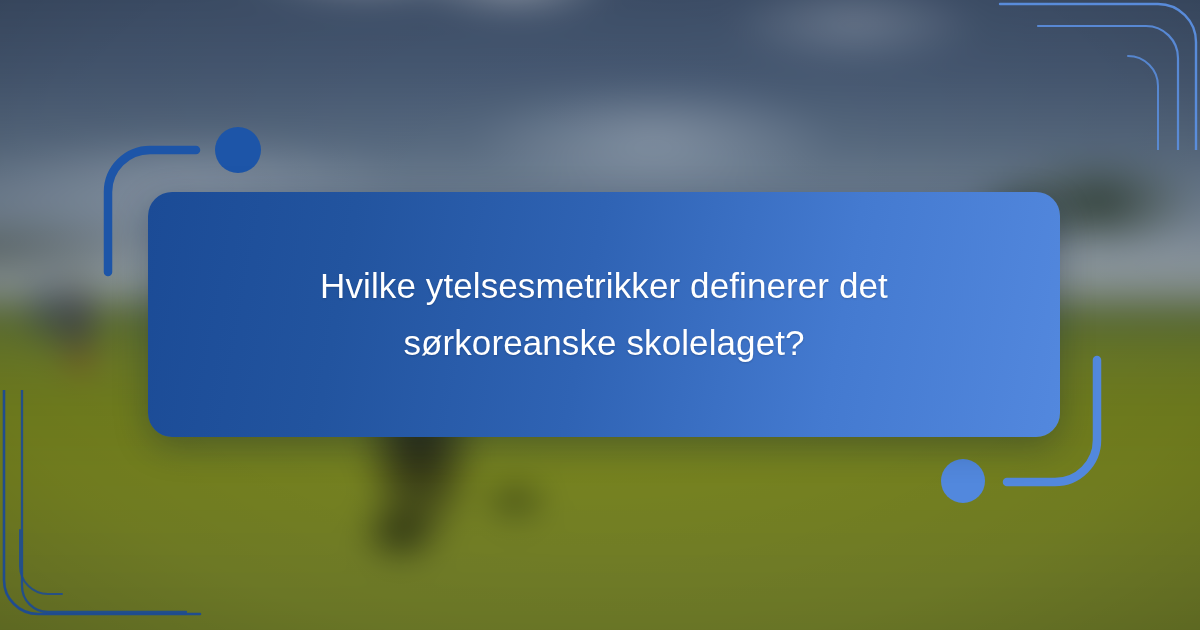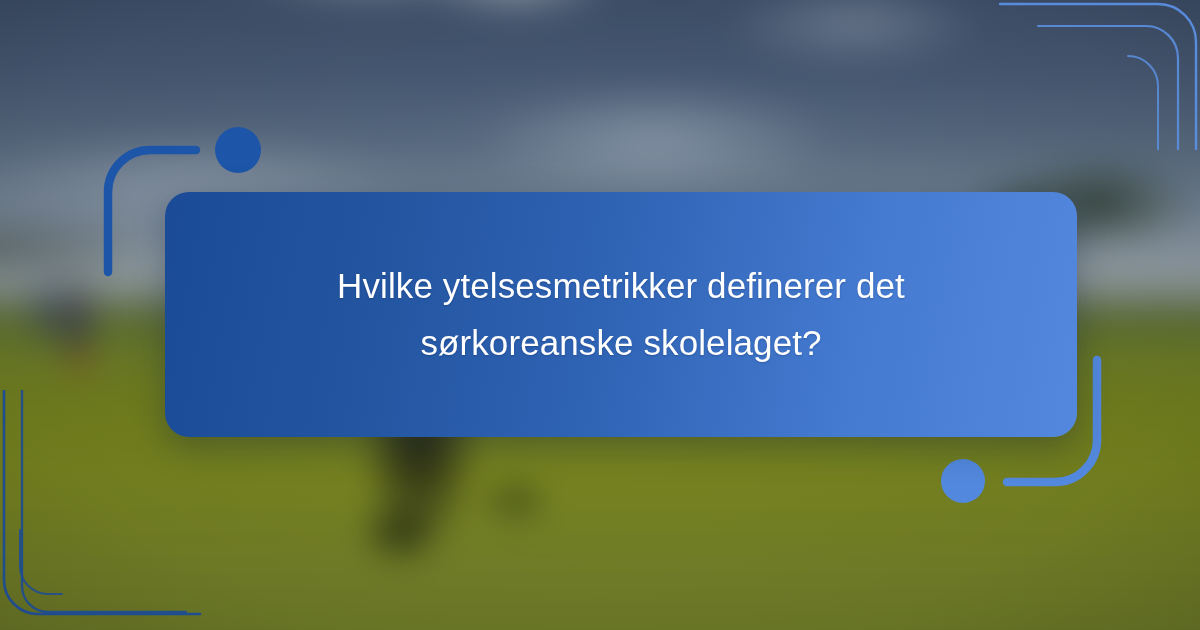--- a/index.html
+++ b/index.html
@@ -83,21 +83,21 @@
     position: absolute;
     inset: 0;
     width: 1200px;
     height: 630px;
     pointer-events: none;
   }
 
   
   .card {
     position: absolute;
-    left: 165px;
+    left: 148px;
     top: 192px;
     width: 912px;
     height: 245px;
     border-radius: 24px;
     background: linear-gradient(100deg, #1b4b96 0%, #22549f 22%, #2f63b4 48%, #447ad0 75%, #5388de 100%);
     box-shadow: 0 10px 34px rgba(10,24,56,0.32);
     display: flex;
     align-items: center;
     justify-content: center;
     box-sizing: border-box;

